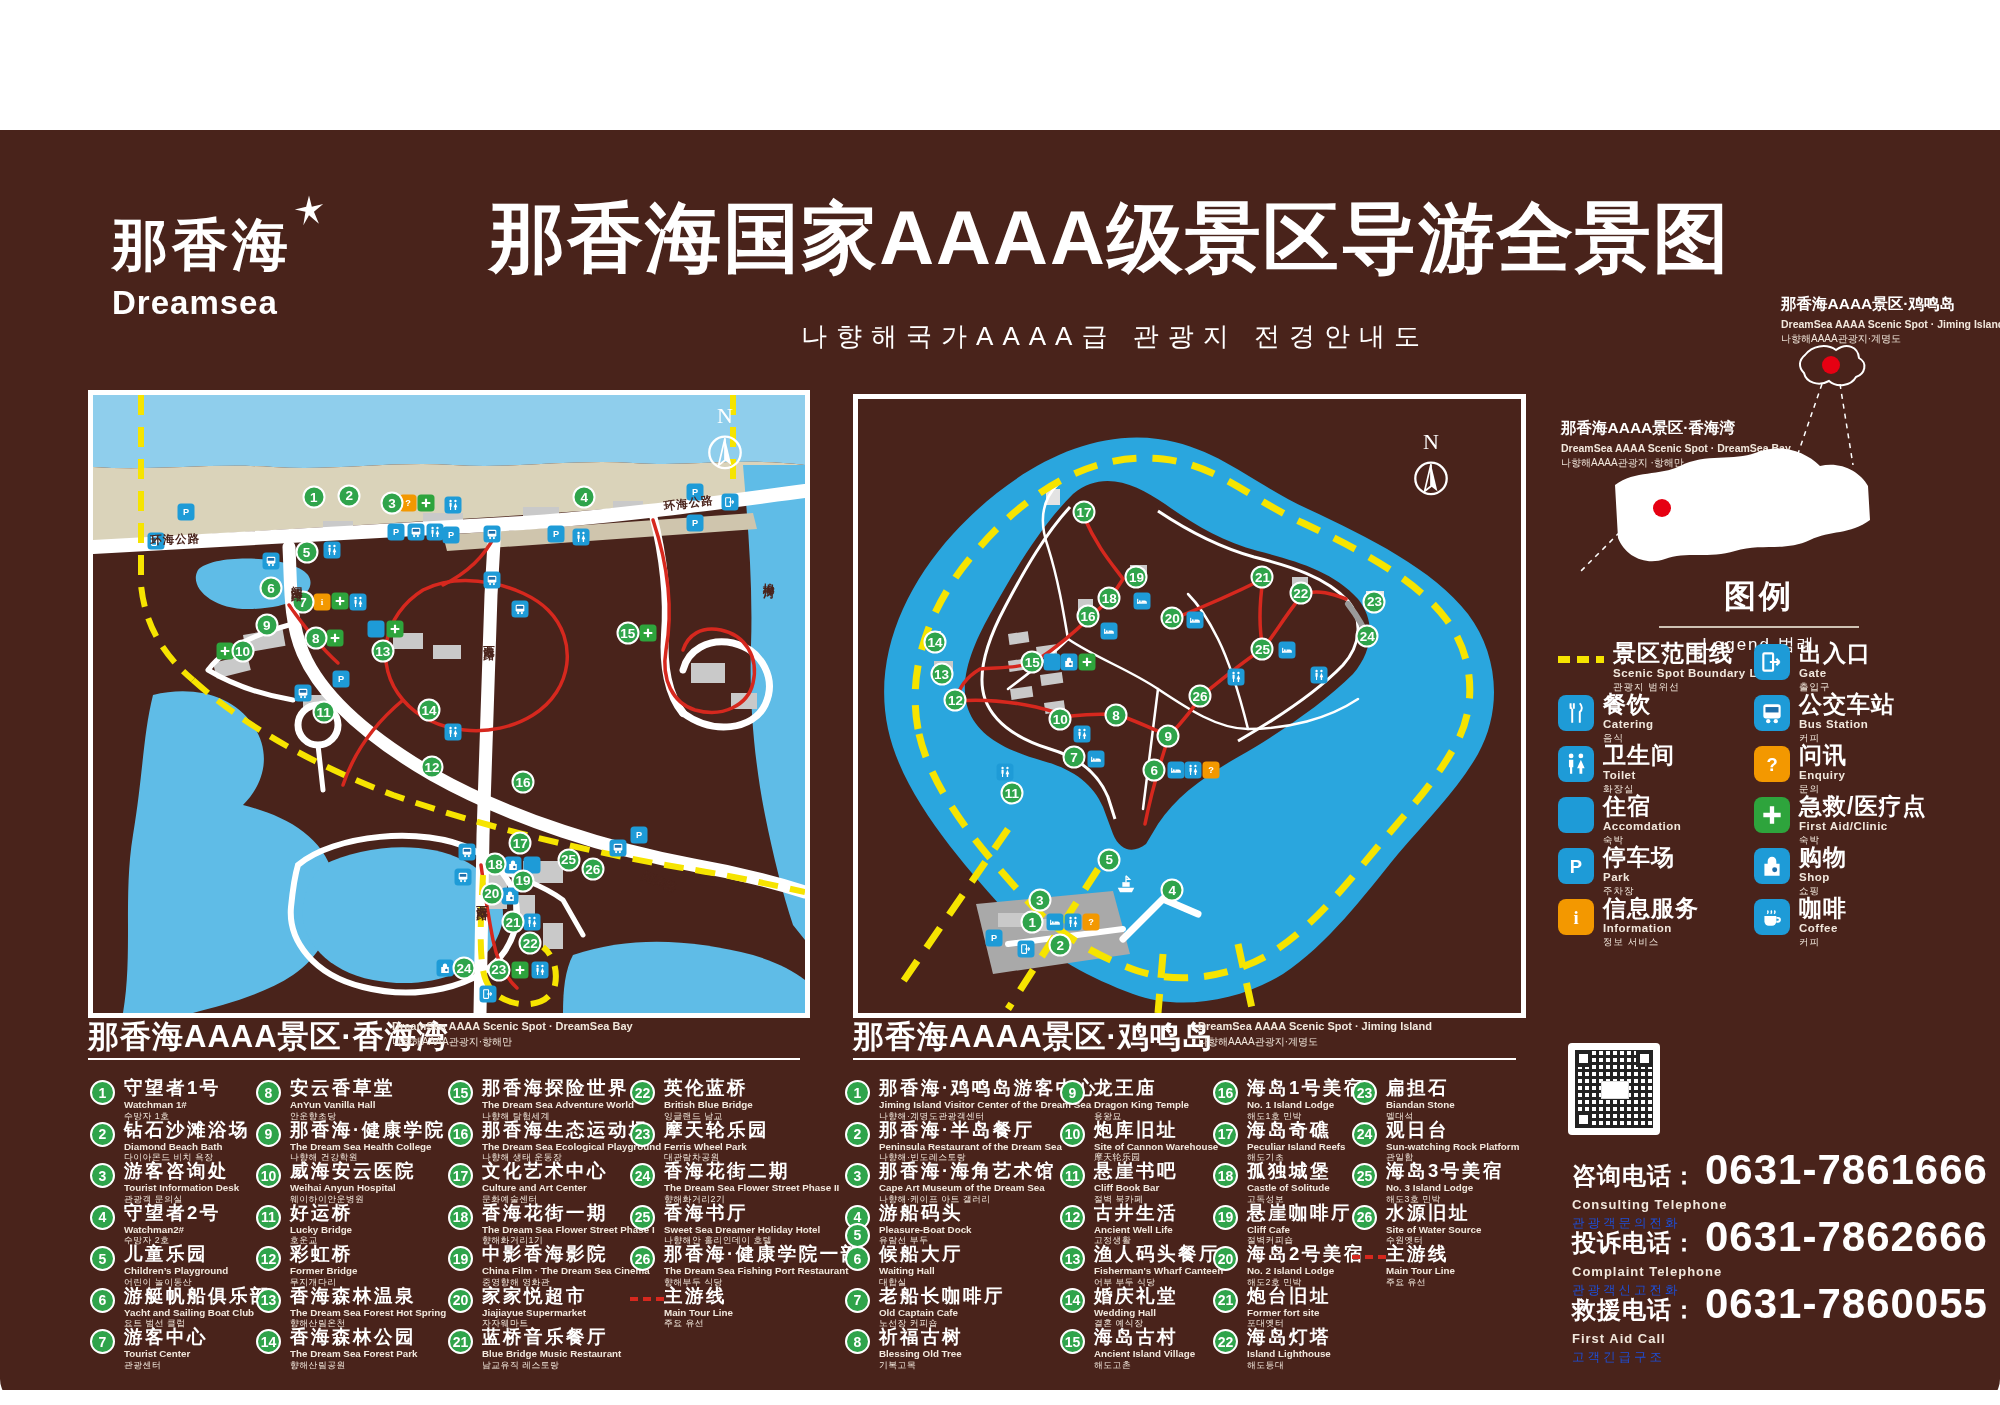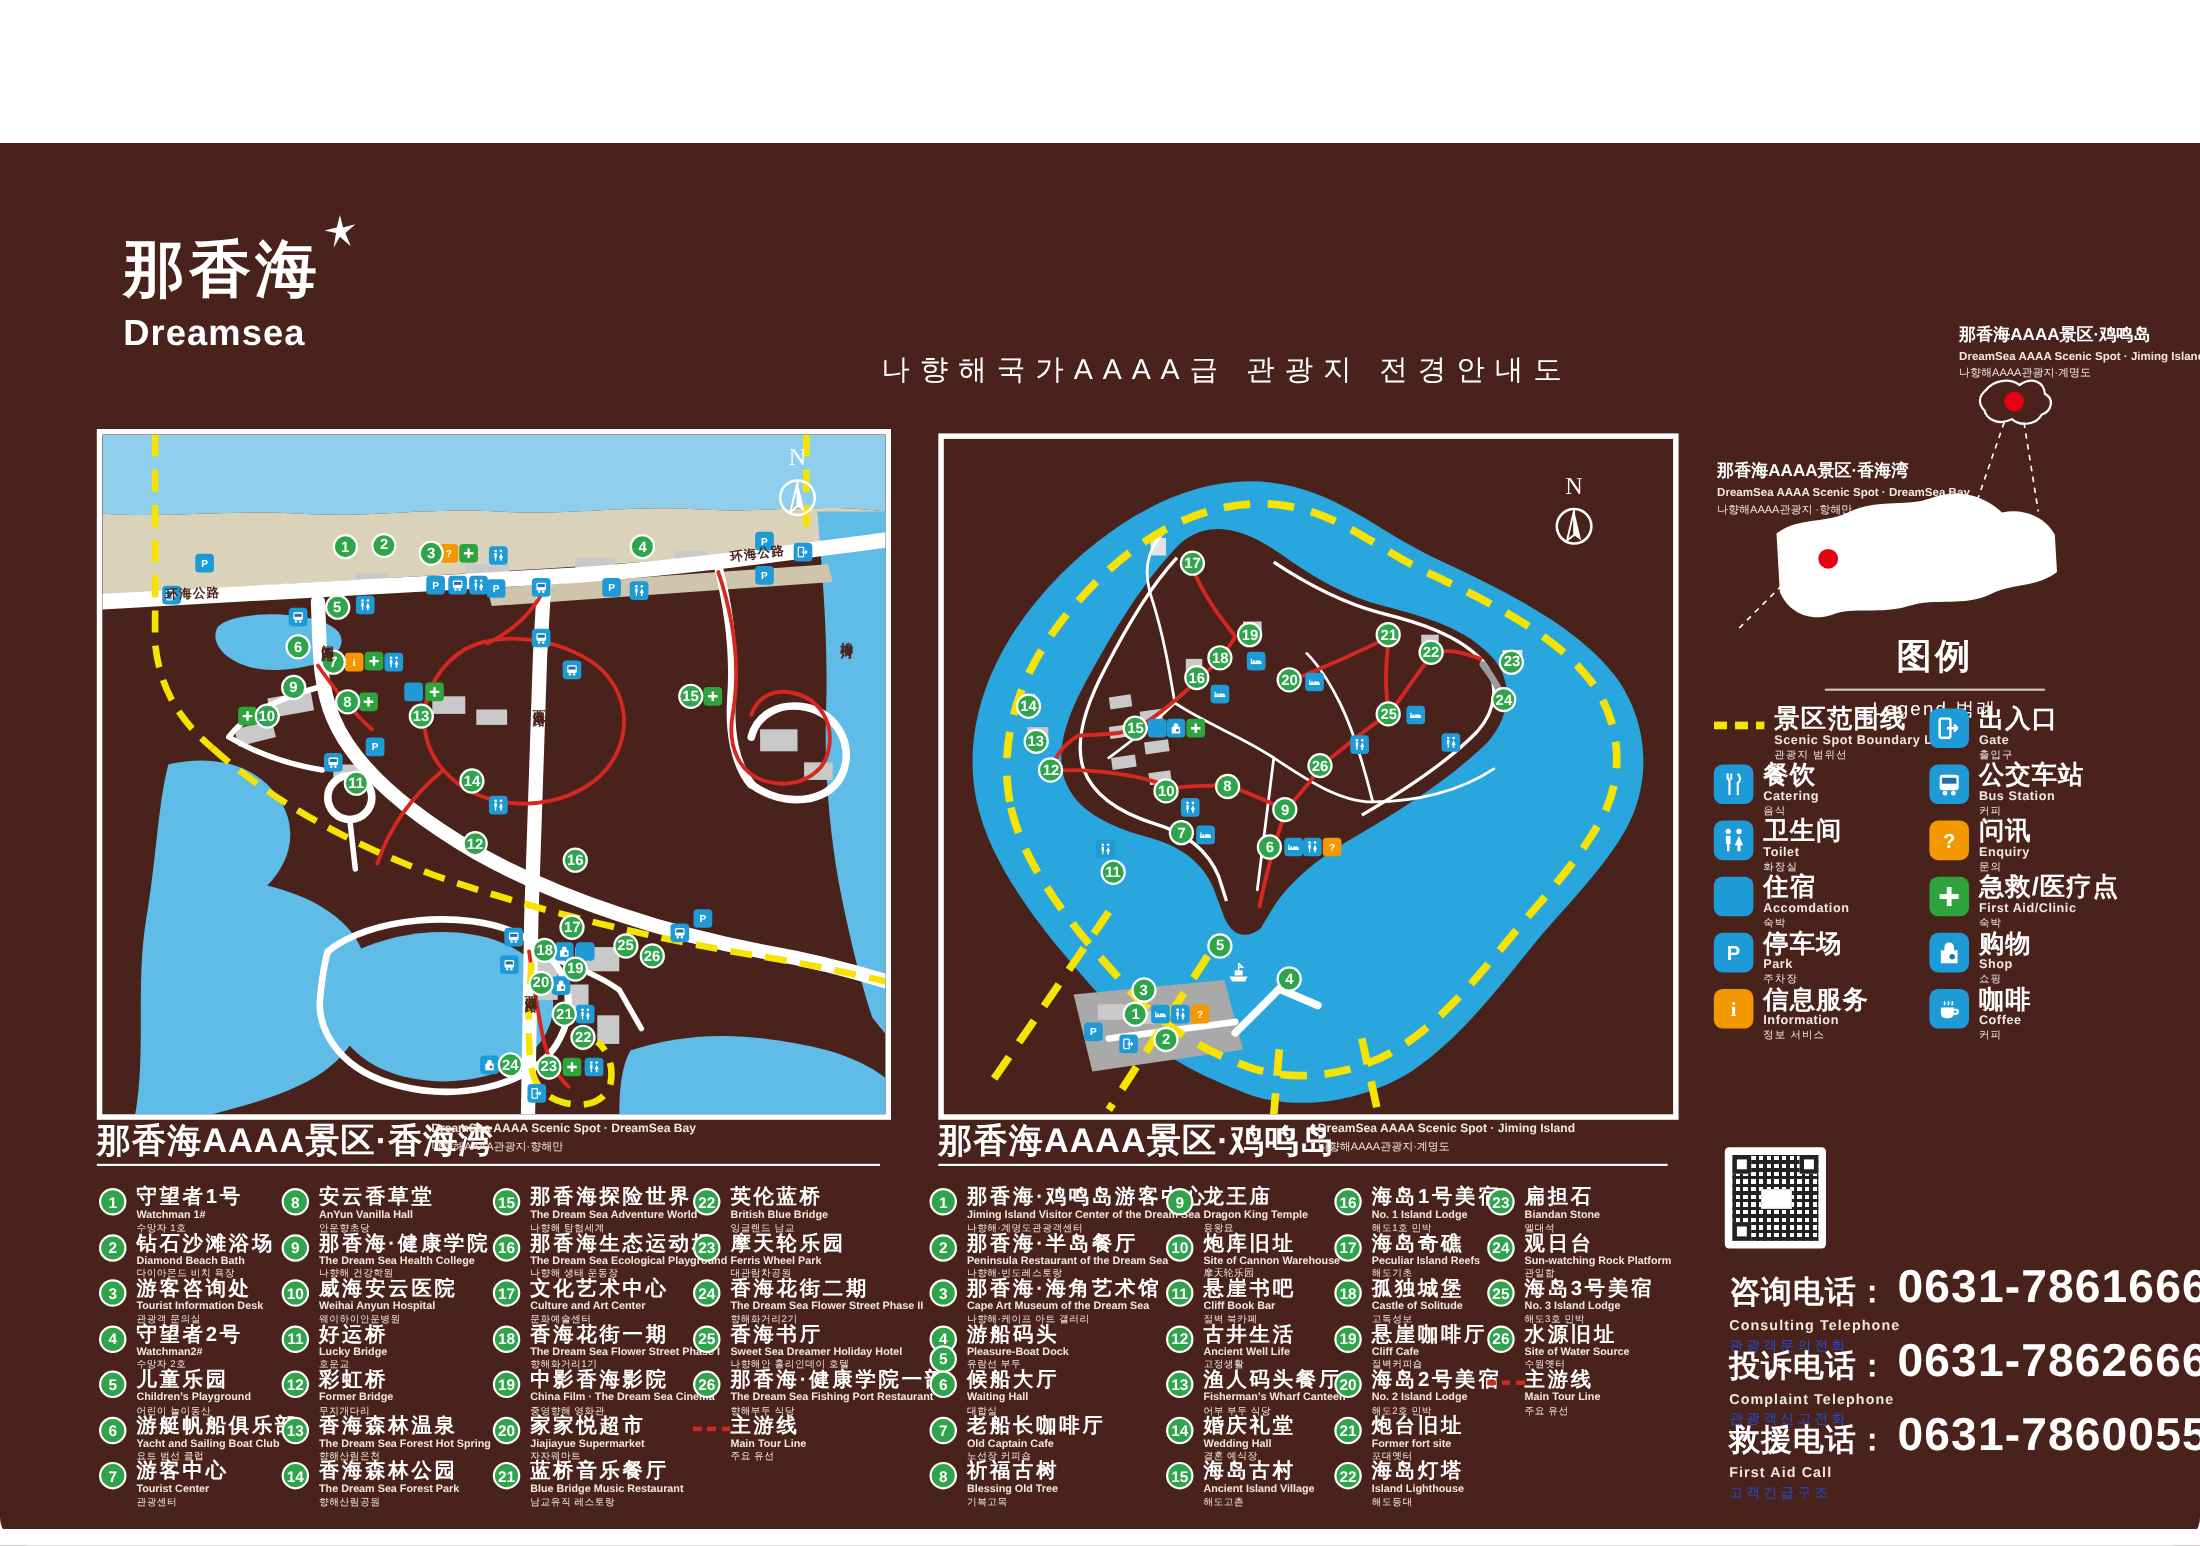--- a/index.html
+++ b/index.html
@@ -70,41 +70,42 @@
   .qrp{position:absolute;left:7px;top:7px;right:7px;bottom:7px;
        background-image:repeating-linear-gradient(0deg,#222 0 3px,transparent 3px 7px),
                         repeating-linear-gradient(90deg,#222 0 3px,transparent 3px 7px);}
   .fp{position:absolute;width:17px;height:17px;border:4px solid #222;background:#fff;box-sizing:border-box;}
   .qrc{position:absolute;left:33px;top:38px;width:26px;height:16px;background:#fff;border:1px solid #ddd;}
   .qr-cn{font-size:23px;font-weight:800;color:#fff;white-space:nowrap;}
   .qr-en{font-size:12.5px;font-weight:600;color:#f2e8dd;white-space:nowrap;margin-top:6px;}
   .qr-kr{font-size:13px;color:#f2e8dd;white-space:nowrap;margin-top:4px;letter-spacing:2px;}
   .ph-row{position:absolute;left:1572px;width:400px;}
   .ph-line{display:flex;align-items:baseline;}
-  .ph-cn{font-size:28px;font-weight:800;color:#fff;letter-spacing:1px;white-space:nowrap;}
+  .ph-cn{font-size:24px;font-weight:800;color:#fff;letter-spacing:1px;white-space:nowrap;}
   .ph-num{font-size:42px;font-weight:700;color:#fff;margin-left:8px;letter-spacing:1px;white-space:nowrap;}
   .ph-en{font-size:13px;font-weight:700;color:#f2e8dd;margin-top:3px;letter-spacing:1px;}
   .ph-kr{font-size:12.5px;color:#1d4ed8;margin-top:3px;letter-spacing:3px;}
 </style>
 </head>
 <body>
 
 <div id="canvas">
   <div class="poster"></div>
 
   <div class="abs" style="left:112px;top:208px;">
     <div style="position:relative;">
       <span class="logo-cn">那香海</span>
       <svg width="34" height="34" viewBox="0 0 24 24" style="position:absolute;right:-34px;top:-14px;">
         <path d="M12 1 L14 9 L22 7 L15.5 12.5 L19 21 L12 15 L8 22 L9.5 12.5 L2 11 L10 9 Z" fill="#fff"></path>
       </svg>
     </div>
     <div class="logo-en">Dreamsea</div>
   </div>
 
+  <div class="abs center-x title-cn" style="left:1110px;top:188px;">那香海国家AAAA级景区导游全景图</div>
   <div class="abs center-x title-kr" style="left:1115px;top:319px;">나향해국가AAAA급 관광지 전경안내도</div>
 
   <div class="abs" style="left:1781px;top:294px;text-align:left;">
     <div class="ins-cn">那香海AAAA景区·鸡鸣岛</div>
     <div class="ins-en">DreamSea AAAA Scenic Spot · Jiming Island</div>
     <div class="ins-kr">나향해AAAA관광지·계명도</div>
   </div>
   <div class="abs" style="left:1561px;top:418px;">
     <div class="ins-cn">那香海AAAA景区·香海湾</div>
     <div class="ins-en">DreamSea AAAA Scenic Spot · DreamSea Bay</div>

